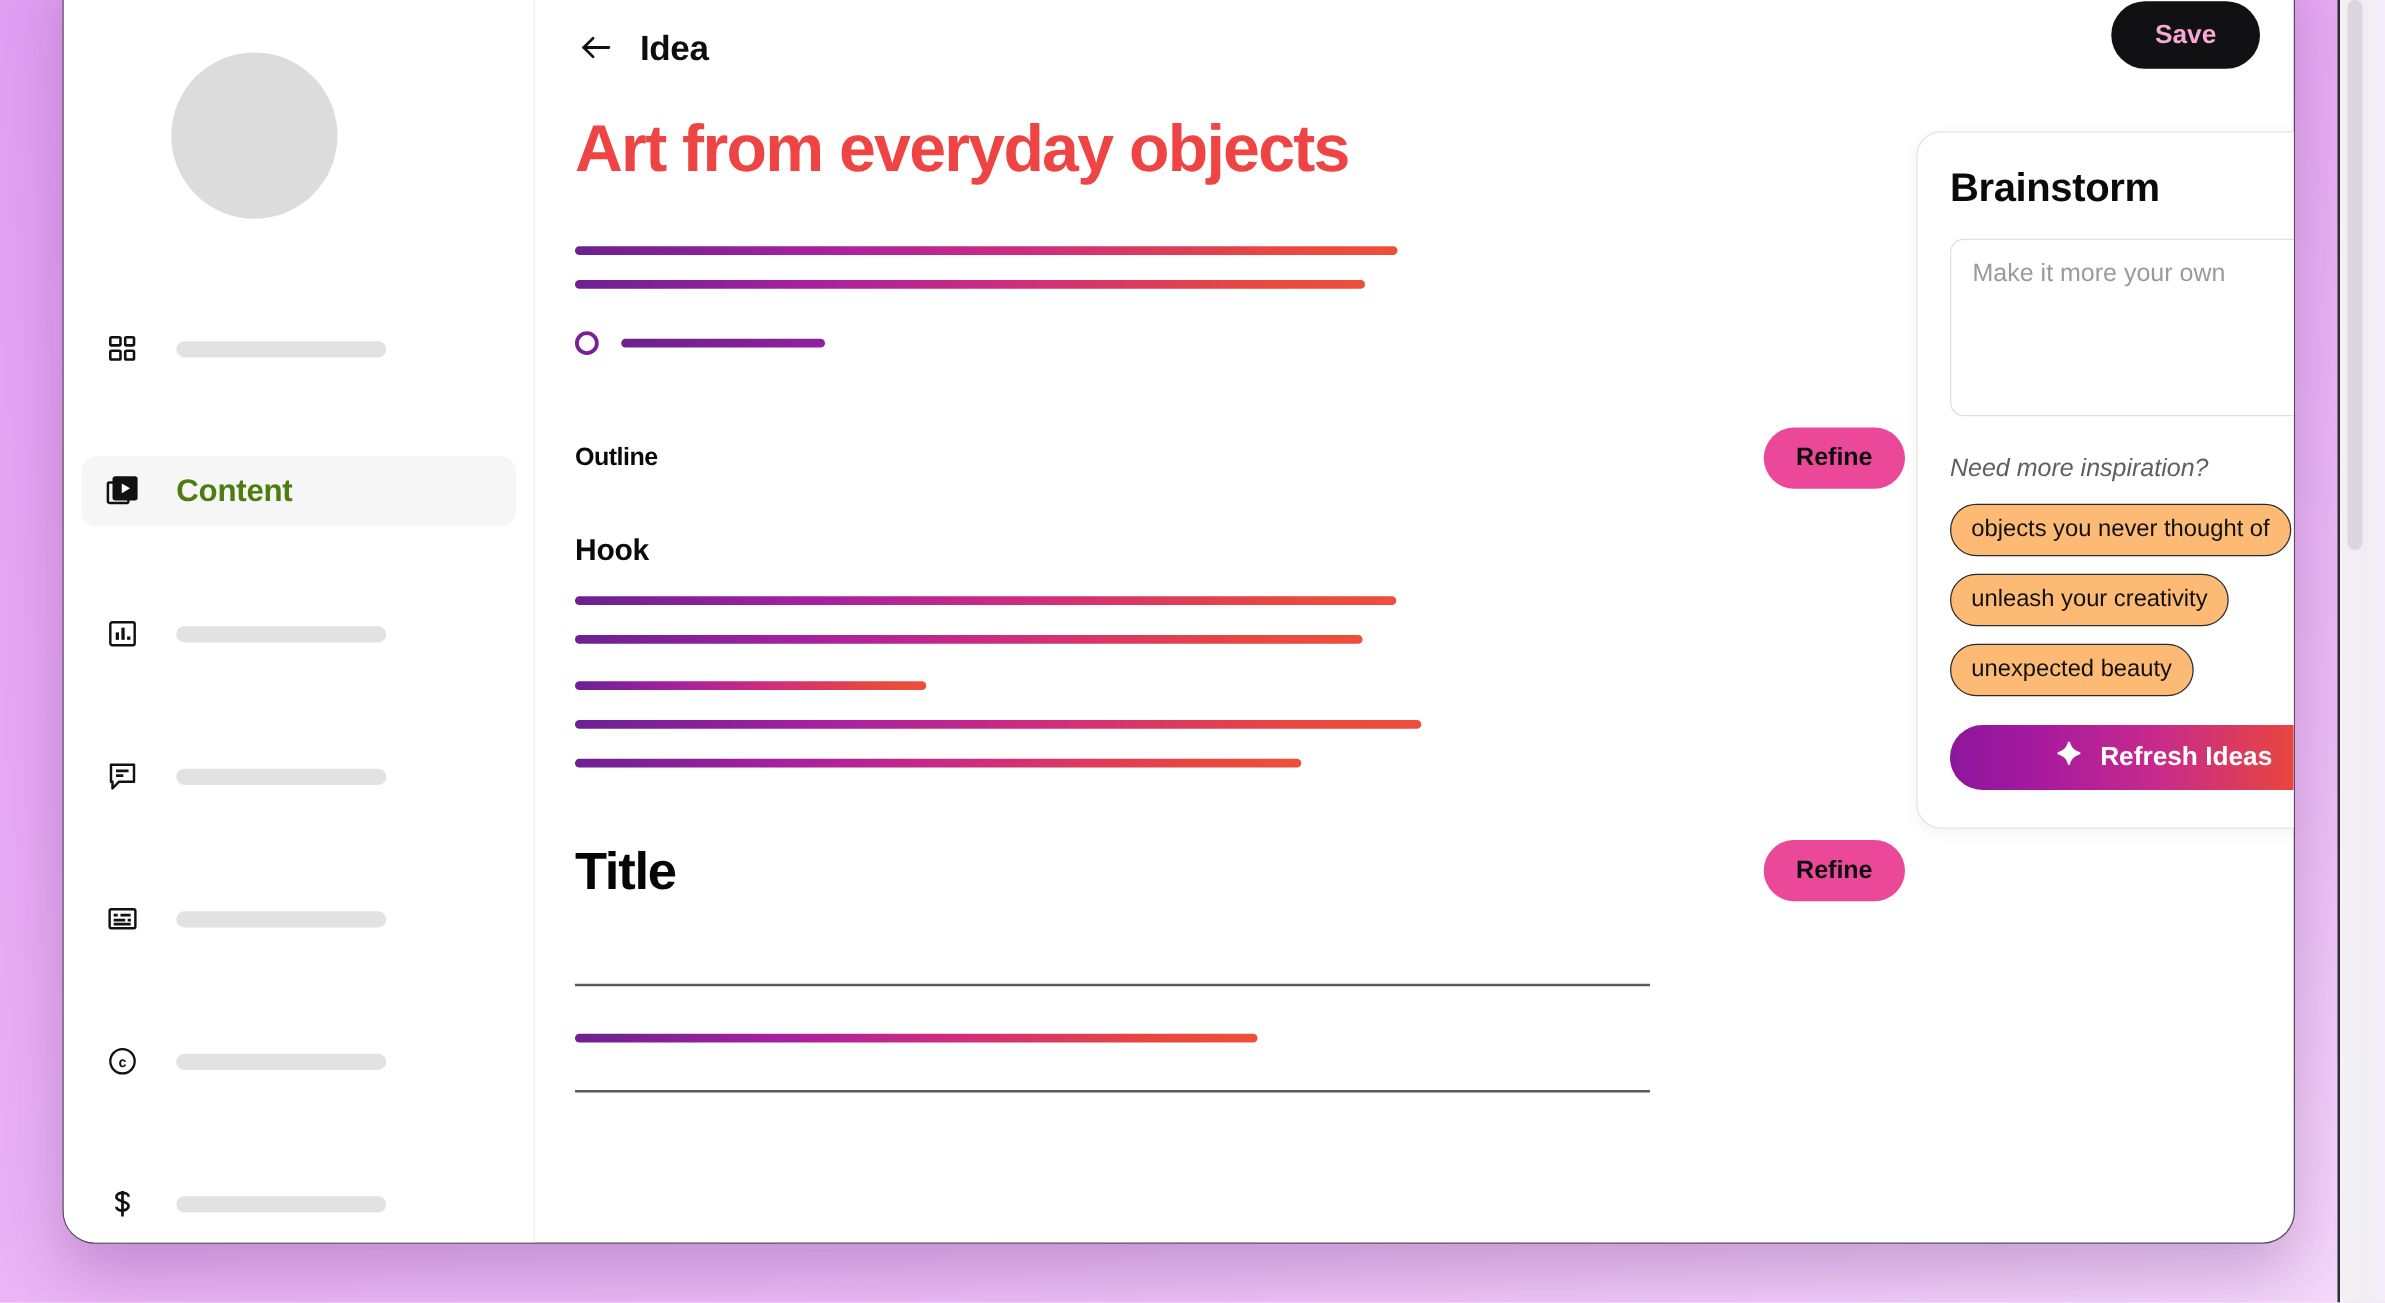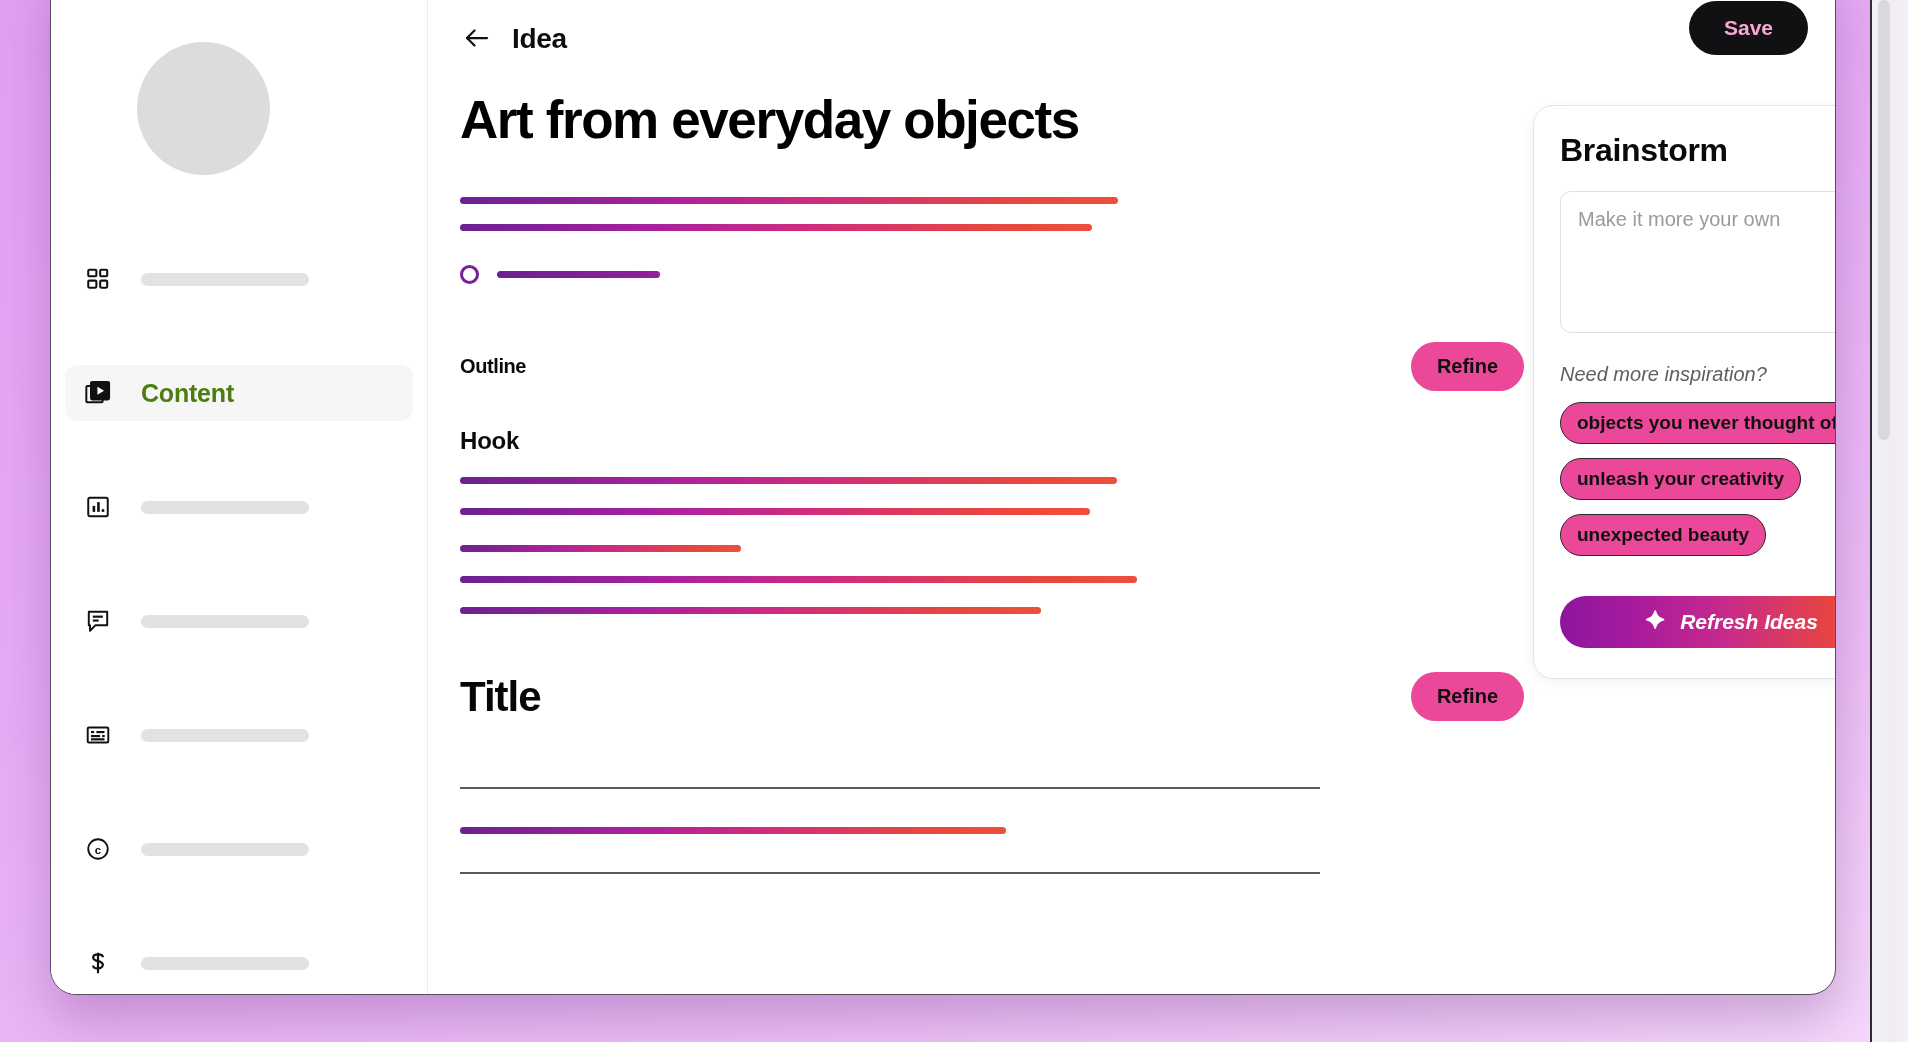--- a/index.html
+++ b/index.html
@@ -163,21 +163,21 @@
   
   #doc {
     padding: 0 0 0 32px;
     width: 1400px;
   }
 
   #doc-title {
     font-size: 53px;
     font-weight: 700;
     letter-spacing: -1.4px;
-    color: #000000;
+    color: #ef4444;
     margin-top: 36px;
     line-height: 1.1;
   }
 
   
   .bar {
     height: 7px;
     border-radius: 6px;
     background: linear-gradient(90deg, #6b2192 0%, #a8209f 30%, #cf2c7e 55%, #e8473f 85%, #ee4f3b 100%);
   }
@@ -296,46 +296,45 @@
     color: #5e5e63;
   }
 
   #chip-list { margin-top: 16px; }
   .chip {
     display: inline-block;
     border: 1px solid #2a2a2e;
     border-radius: 999px;
     padding: 9px 16px;
     font-size: 19px;
-    font-weight: 700;
+    font-weight: 400;
     color: #111;
-    background: #ec4899;
+    background: #fdba74;
     cursor: pointer;
     margin-bottom: 14px;
     font-family: "Liberation Sans", sans-serif;
   }
   .chip-wrap { display: block; }
 
   #refresh-ideas-button {
-    margin-top: 26px;
+    margin-top: 9px;
     width: 100%;
     height: 52px;
     border: none;
     border-radius: 999px;
     cursor: pointer;
     color: #fff;
     font-size: 21px;
     font-weight: 700;
     font-family: "Liberation Sans", sans-serif;
     display: flex;
     align-items: center;
     justify-content: center;
     gap: 13px;
     background: linear-gradient(90deg, #8c179c 0%, #a81a9e 22%, #c72a8c 48%, #e8453f 80%, #f25339 100%);
-    font-style: italic;
   }
   #sparkle-icon { display: block; }
 </style>
 </head>
 <body>
 
 <div id="desktop"></div>
 
 <div id="window-card">
 

